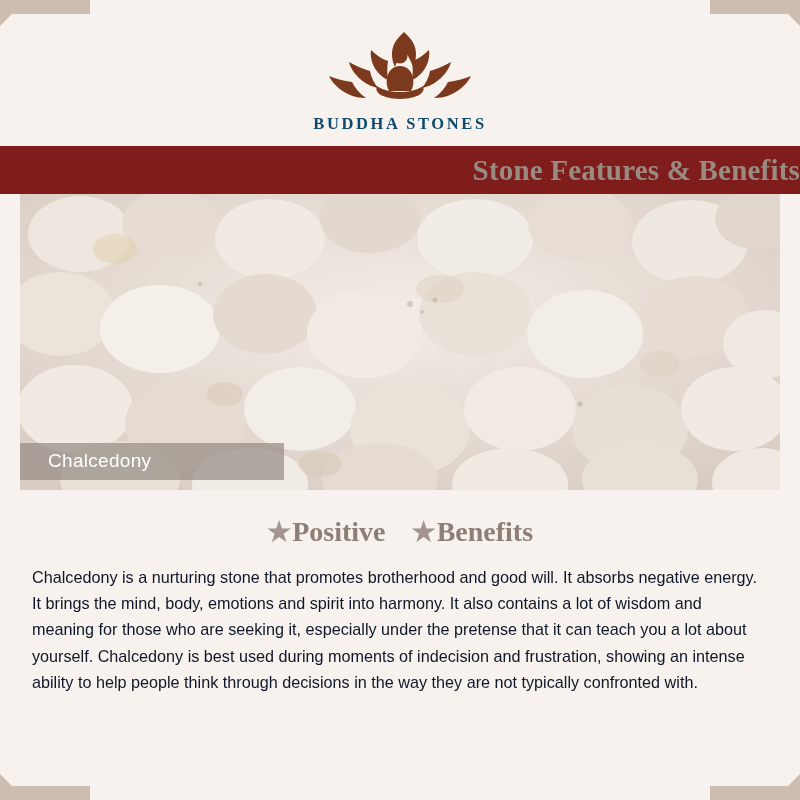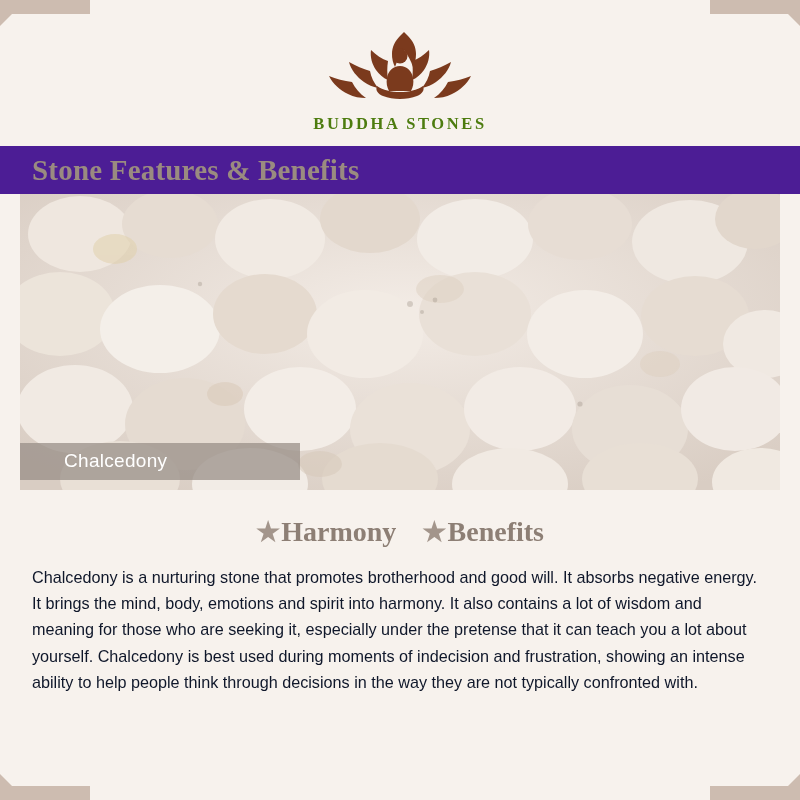--- a/index.html
+++ b/index.html
@@ -86,36 +86,35 @@
     z-index: 6;
   }
   .brand-logo {
     display: block;
     margin: 0 auto;
   }
   .brand-name {
     margin-top: 6px;
     font-size: 16.5px;
     letter-spacing: 2.6px;
-    color: #4d7c0f;
+    color: #0c4a6e;
     font-weight: 700;
     font-family: "Liberation Serif", serif;
   }
 
   
   .title-band {
     position: relative;
     margin-top: 12px;
     height: 48px;
-    background: #4c1d95;
+    background: #7f1d1d;
     display: flex;
     align-items: center;
-    justify-content: flex-start;
+    justify-content: flex-end;
     z-index: 3;
-    padding-left: 32px;
   }
   .title-band-inner {
     font-family: "Liberation Serif", serif;
     font-weight: 700;
     font-size: 29px;
     color: #9a8b80;
     letter-spacing: 0.2px;
   }
 
   
@@ -131,21 +130,21 @@
     inset: 0;
     width: 100%;
     height: 100%;
     display: block;
   }
   .caption {
     position: absolute;
     left: 0;
     bottom: 10px;
     min-width: 200px;
-    padding: 7px 36px 8px 44px;
+    padding: 7px 36px 8px 28px;
     background: rgba(150, 140, 133, 0.72);
     color: #ffffff;
     font-size: 19px;
     letter-spacing: 0.3px;
   }
 
   
   .benefits {
     margin: 26px 0 0 0;
     display: flex;
@@ -274,21 +273,21 @@
         <circle cx="180" cy="90" r="2.2"></circle>
         <circle cx="560" cy="210" r="2.6"></circle>
       </g>
     </svg>
     <div class="caption">Chalcedony</div>
   </div>
 
   <div class="benefits">
     <div class="benefit">
       <span class="star">★</span>
-      <span>Harmony</span>
+      <span>Positive</span>
     </div>
     <div class="benefit">
       <span class="star">★</span>
       <span>Benefits</span>
     </div>
   </div>
 
   <p class="body-copy">Chalcedony is a nurturing stone that promotes brotherhood and good will. It absorbs negative energy. It brings the mind, body, emotions and spirit into harmony.  It also contains a lot of wisdom and meaning for those who are seeking it, especially under the pretense that it can teach you a lot about yourself. Chalcedony is best used during moments of indecision and frustration, showing an intense ability to help people think through decisions in the way they are not typically confronted with.</p>
 
 </div>

